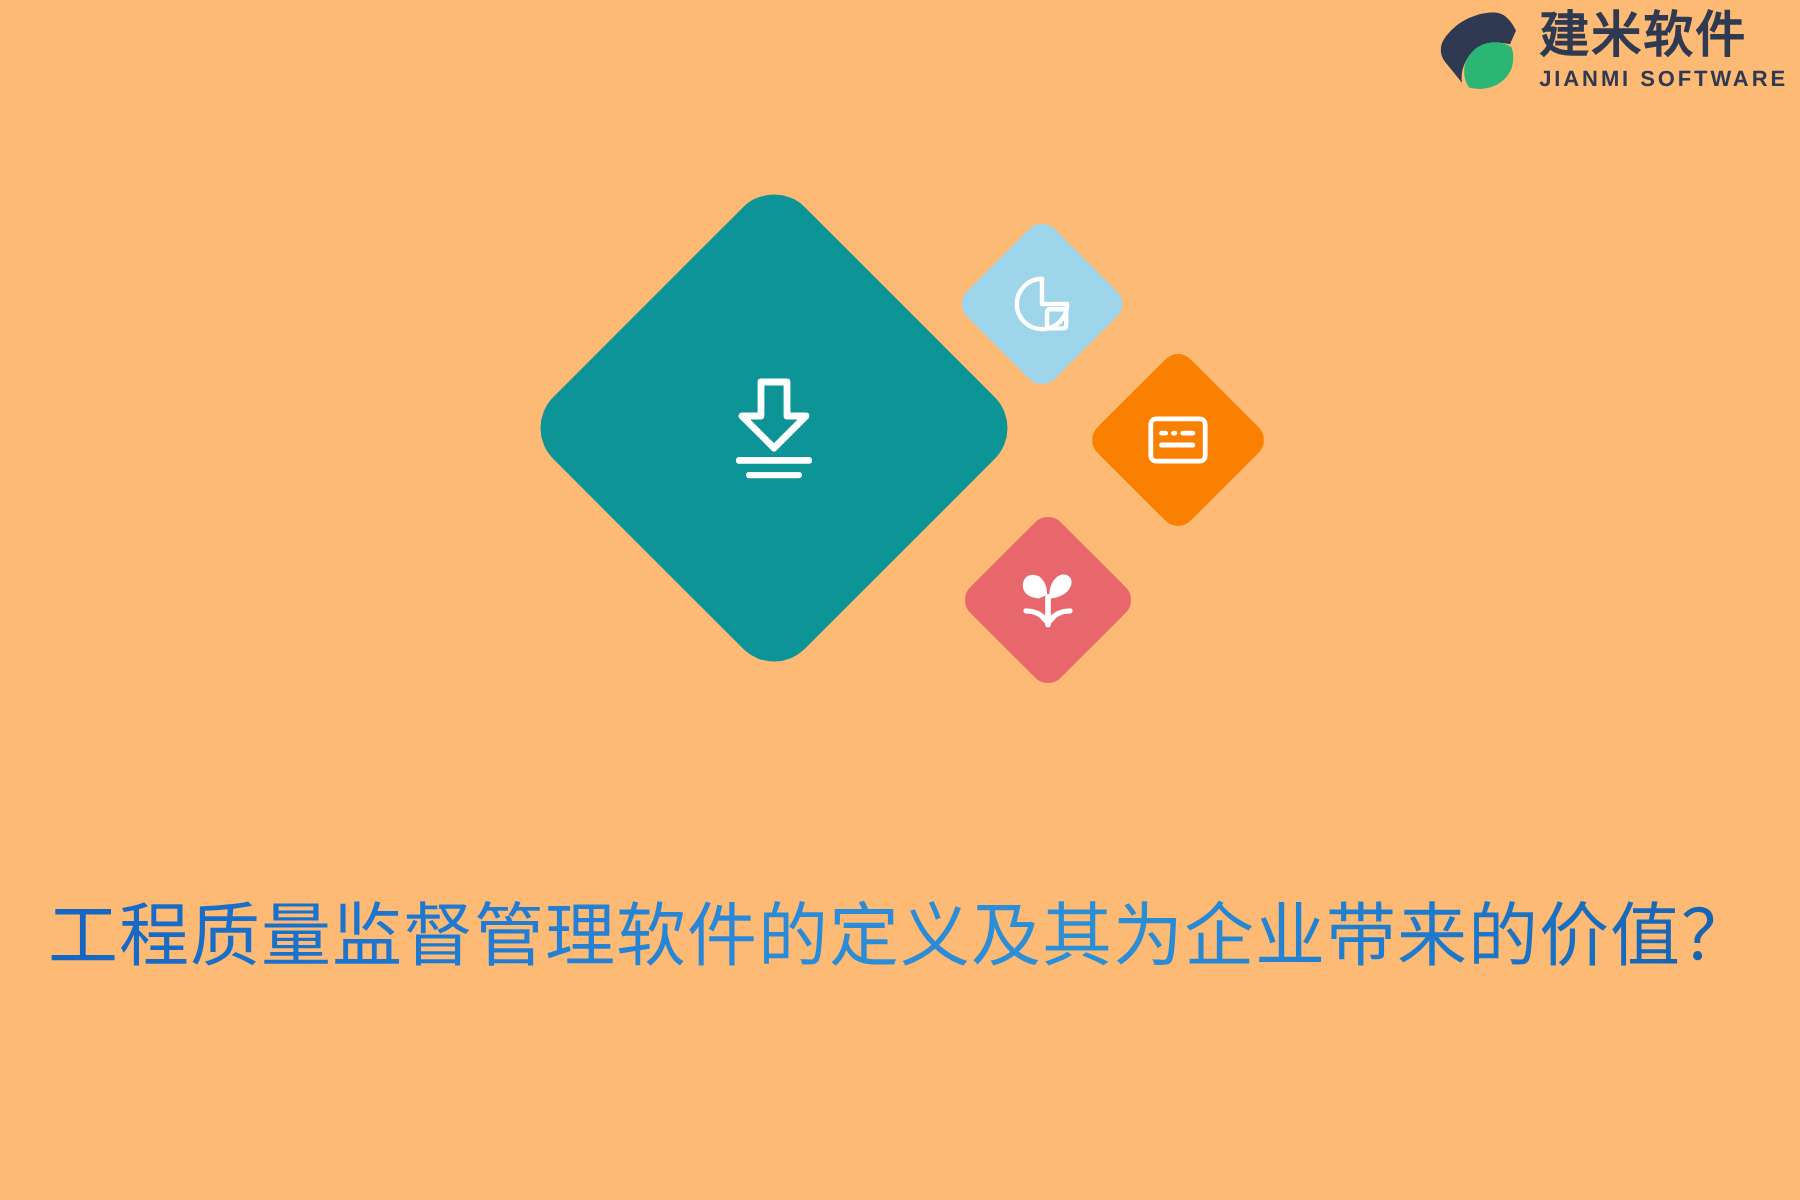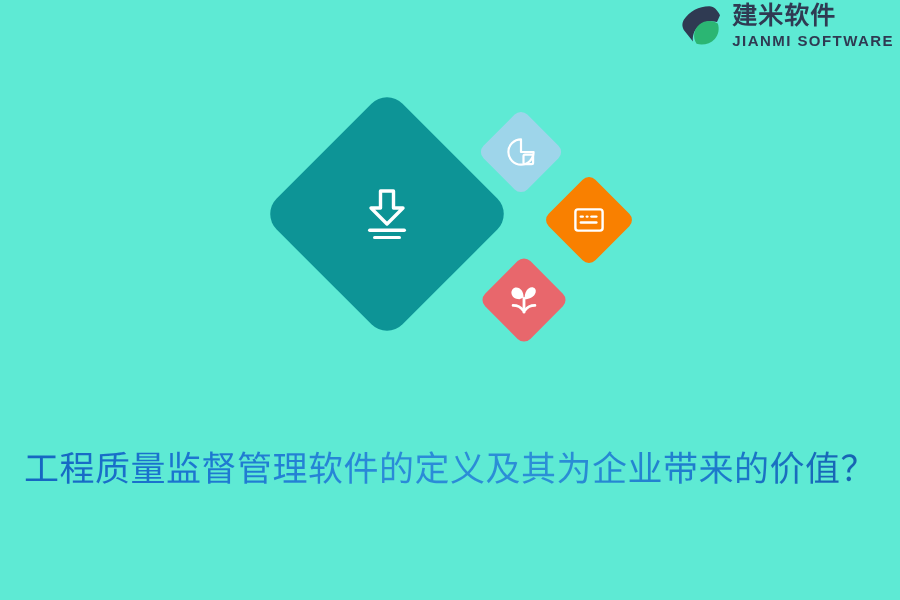--- a/index.html
+++ b/index.html
@@ -14,21 +14,21 @@
     font-family: "Liberation Sans", "DejaVu Sans", sans-serif;
     overflow: hidden;
     position: relative;
   }
 
   
   .page {
     position: relative;
     width: 900px;
     height: 600px;
-    background: #5eead4;
+    background: #fdba74;
   }
 
   
   .brand {
     position: absolute;
     top: 0px;
     right: 6px;
     display: flex;
     align-items: center;
     gap: 9px;
@@ -49,21 +49,21 @@
   .brand-cn {
     font-size: 25px;
     font-weight: bold;
     color: #2f3a52;
     letter-spacing: 1px;
     font-family: "DejaVu Sans", "Liberation Sans", sans-serif;
     white-space: nowrap;
   }
   .brand-en {
     margin-top: 5px;
-    font-size: 15px;
+    font-size: 11px;
     font-weight: bold;
     color: #2f3a52;
     letter-spacing: 1.45px;
     white-space: nowrap;
     text-align: center;
   }
 
   
   .hero {
     position: absolute;

